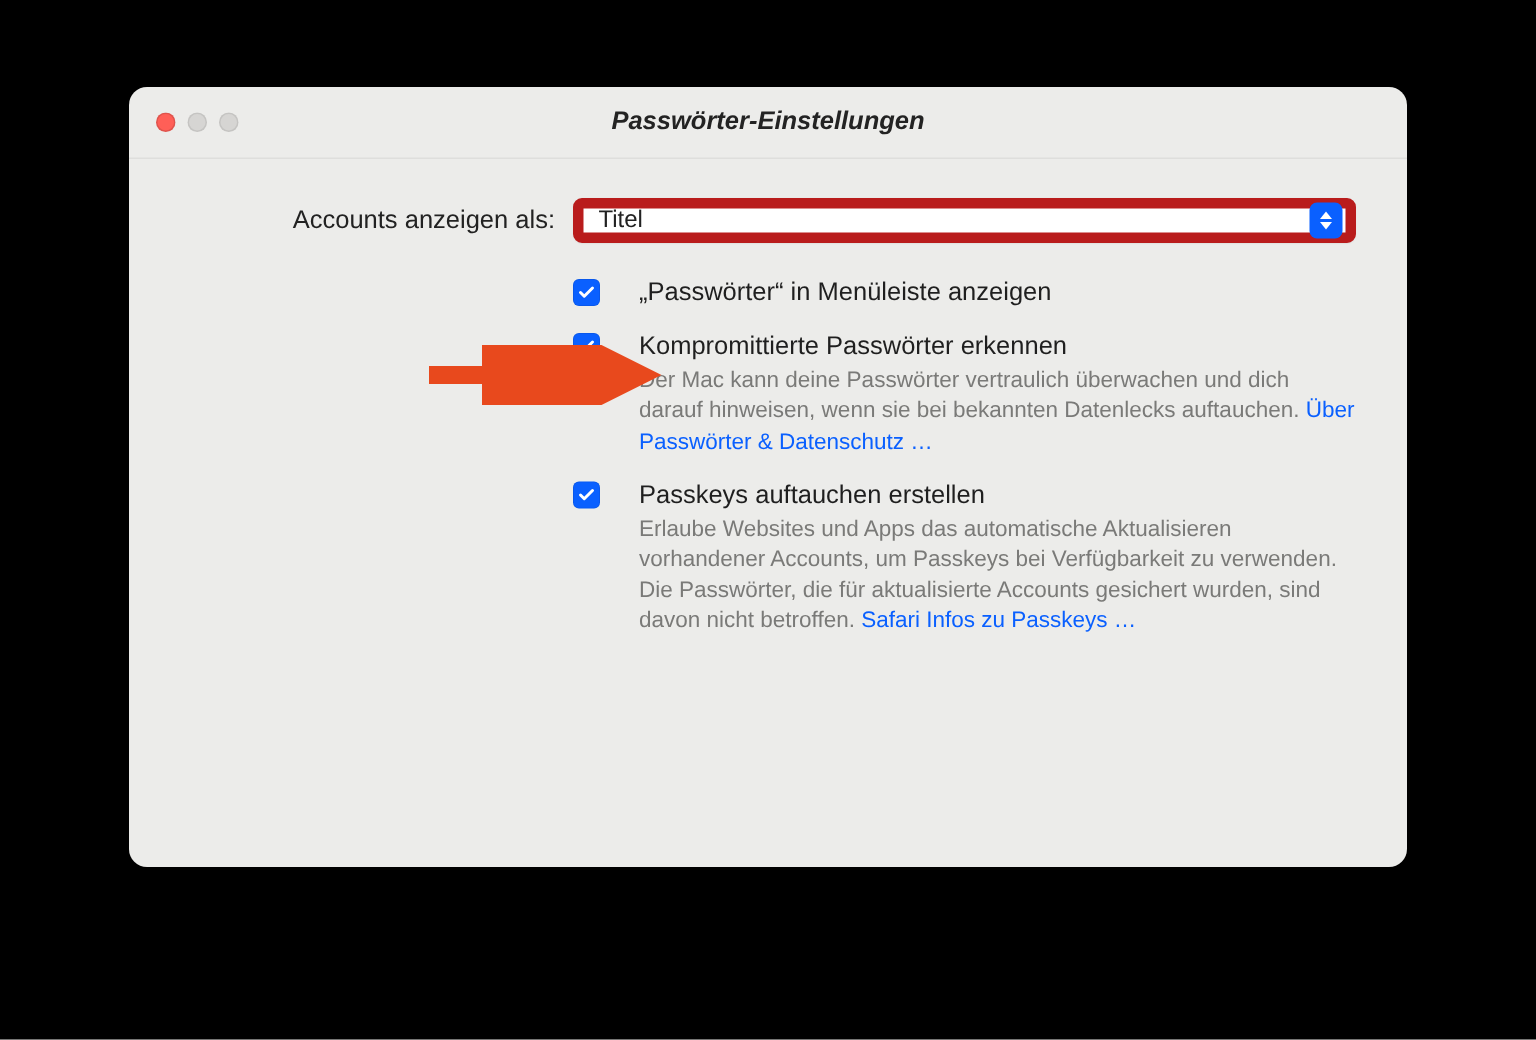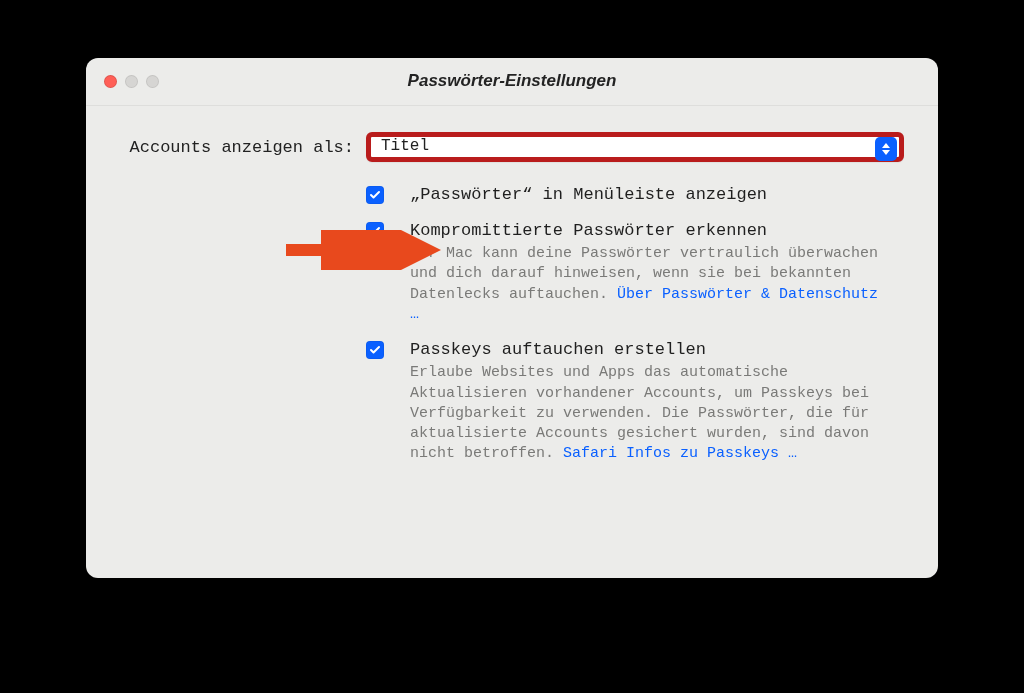--- a/index.html
+++ b/index.html
@@ -44,43 +44,43 @@
   .title {
     position: absolute;
     left: 0; right: 0;
     top: 13px;
     text-align: center;
     font-weight: 700;
     font-size: 17px;
     color: #232323;
   }
   .content {
-    padding: 26px 34px 28px 22px;
-    font-family: Liberation Mono, monospace;
+    padding: 26px 34px 28px 38px;
   }
   .row-select {
     display: flex;
     align-items: center;
     gap: 12px;
     margin-bottom: 22px;
   }
   .label-right {
     width: 246px;
     text-align: right;
     font-size: 17px;
     color: #222;
     flex: 0 0 auto;
   }
   .select {
     flex: 1 1 auto;
     height: 30px;
     background: #fff;
-    border: 5px solid #b91c1c;
+    border: 7px solid #b91c1c;
     border-radius: 6px;
     display: flex;
+    align-items: center;
     padding: 0 2px 0 10px;
     font-size: 16px;
     color: #222;
     position: relative;
     box-shadow: 0 0.5px 1px rgba(0,0,0,0.05);
   }
   .select .chevrons {
     margin-left: auto;
     width: 22px; height: 24px;
     background: #0a60ff;

